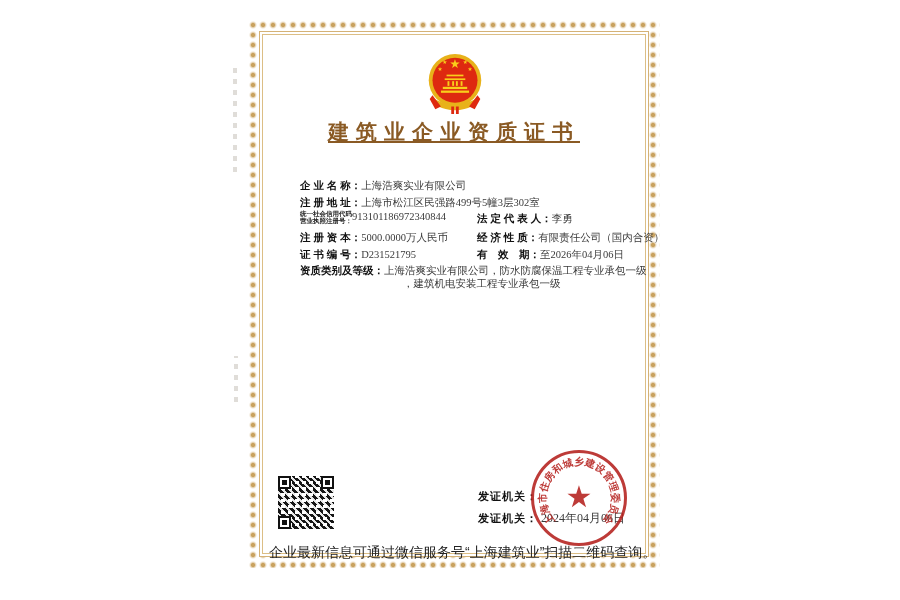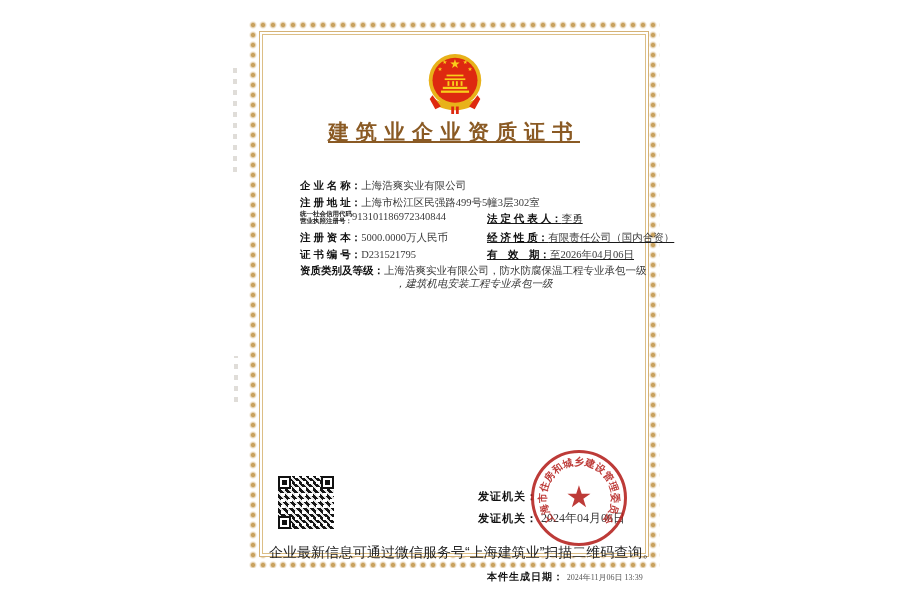--- a/index.html
+++ b/index.html
@@ -25,24 +25,24 @@
   .title{
     position:absolute;left:248px;top:118px;width:412px;text-align:center;
     font-size:21px;font-weight:bold;color:#8a5a24;letter-spacing:7px;
     font-family:"Liberation Serif",serif;white-space:nowrap;text-decoration:underline;
   }
   
   .fields{position:absolute;left:300px;top:179px;width:345px;font-size:10.5px;}
   .frow{position:absolute;left:0;white-space:nowrap;}
   .flabel{font-weight:bold;color:#111;}
   .fvalue{color:#3a3a3a;font-family:"Liberation Serif",serif;}
-  .col-r{position:absolute;left:187px;top:0;white-space:nowrap;text-decoration:underline;}
+  .col-r{position:absolute;left:177px;top:0;white-space:nowrap;}
   .stack{display:inline-block;vertical-align:middle;font-size:6.5px;line-height:7px;font-weight:bold;}
   .stack i{display:block;font-style:normal;}
-  .qual-line2{position:absolute;left:95px;top:13px;font-style:italic;}
+  .qual-line2{position:absolute;left:103px;top:13px;}
   
   .watermark{
     position:absolute;left:50%;top:401px;transform:translateX(-50%);z-index:9;
     font-size:47px;font-weight:900;letter-spacing:1px;white-space:nowrap;
     color:#fdfdfd;-webkit-text-stroke:2.2px #94999e;
     text-shadow:0 2px 3px rgba(0,0,0,.12);
   }
   
   .qr{
     position:absolute;left:278px;top:476px;width:56px;height:53px;background:#fff;
@@ -175,22 +175,18 @@
         <span style="transform: translate(-50%, -50%) rotate(72deg) translateY(-36px);">理</span>
         <span style="transform: translate(-50%, -50%) rotate(90deg) translateY(-36px);">委</span>
         <span style="transform: translate(-50%, -50%) rotate(108deg) translateY(-36px);">员</span>
         <span style="transform: translate(-50%, -50%) rotate(126deg) translateY(-36px);">会</span>
       </div>
     <div class="seal-star">★</div>
   </div>
 
   <div class="footer-note">企业最新信息可通过微信服务号“上海建筑业”扫描二维码查询。</div>
 
-  <div class="generated">
-    <span class="flabel">本件生成日期：</span>
-    <span class="fvalue">2024年11月06日 13:39</span>
-  </div>
 
   <div class="edge-marks m1"></div>
   <div class="edge-marks m2"></div>
 
 
 </div>
 
 </body></html>

